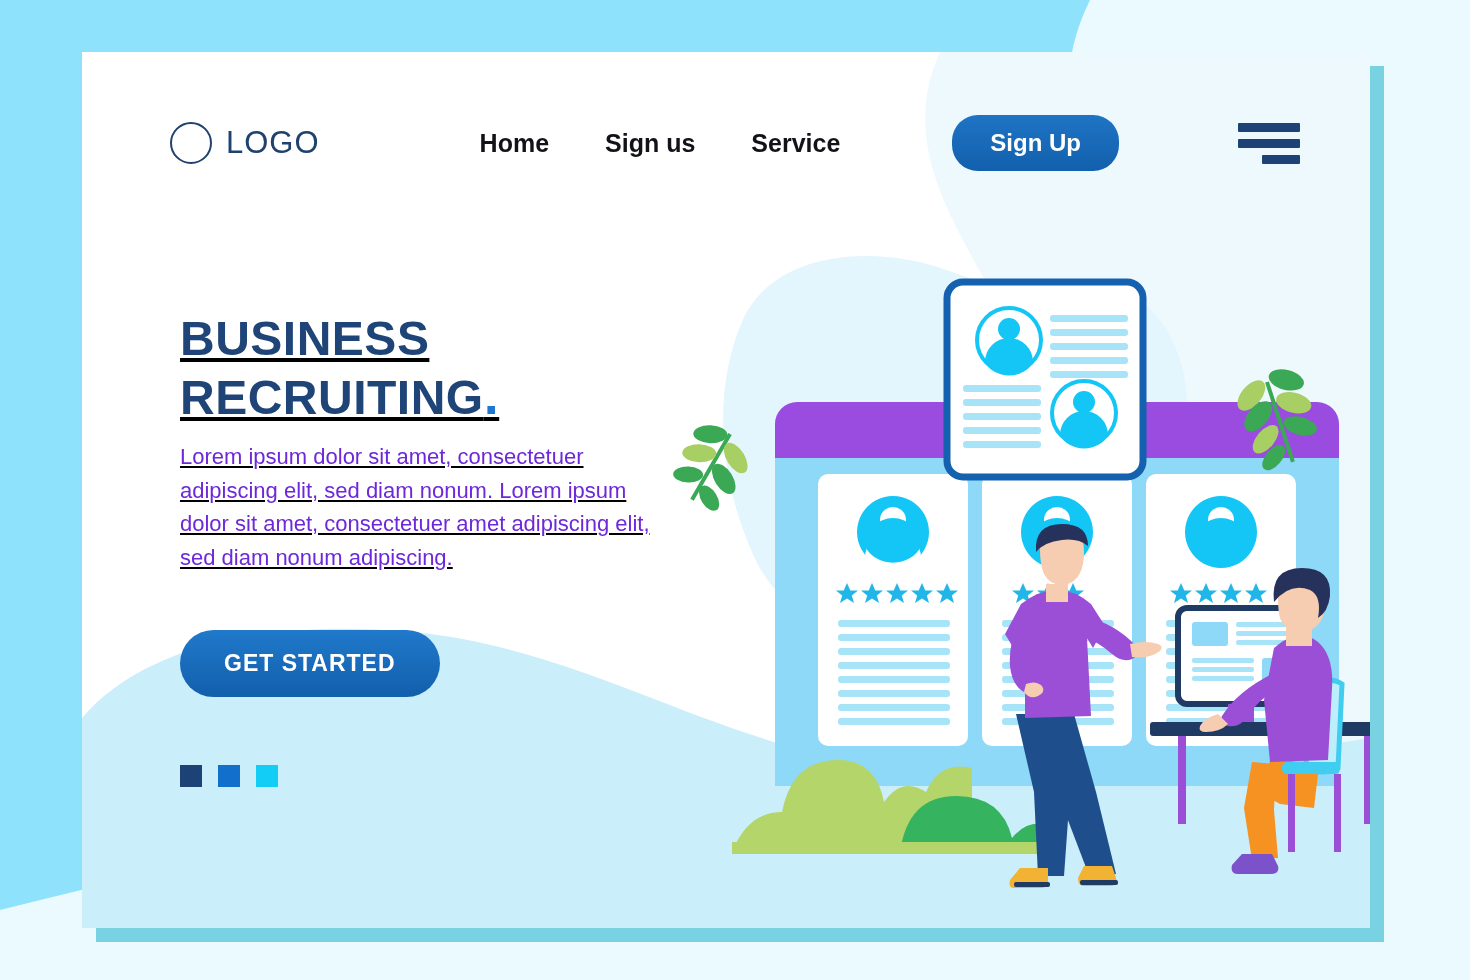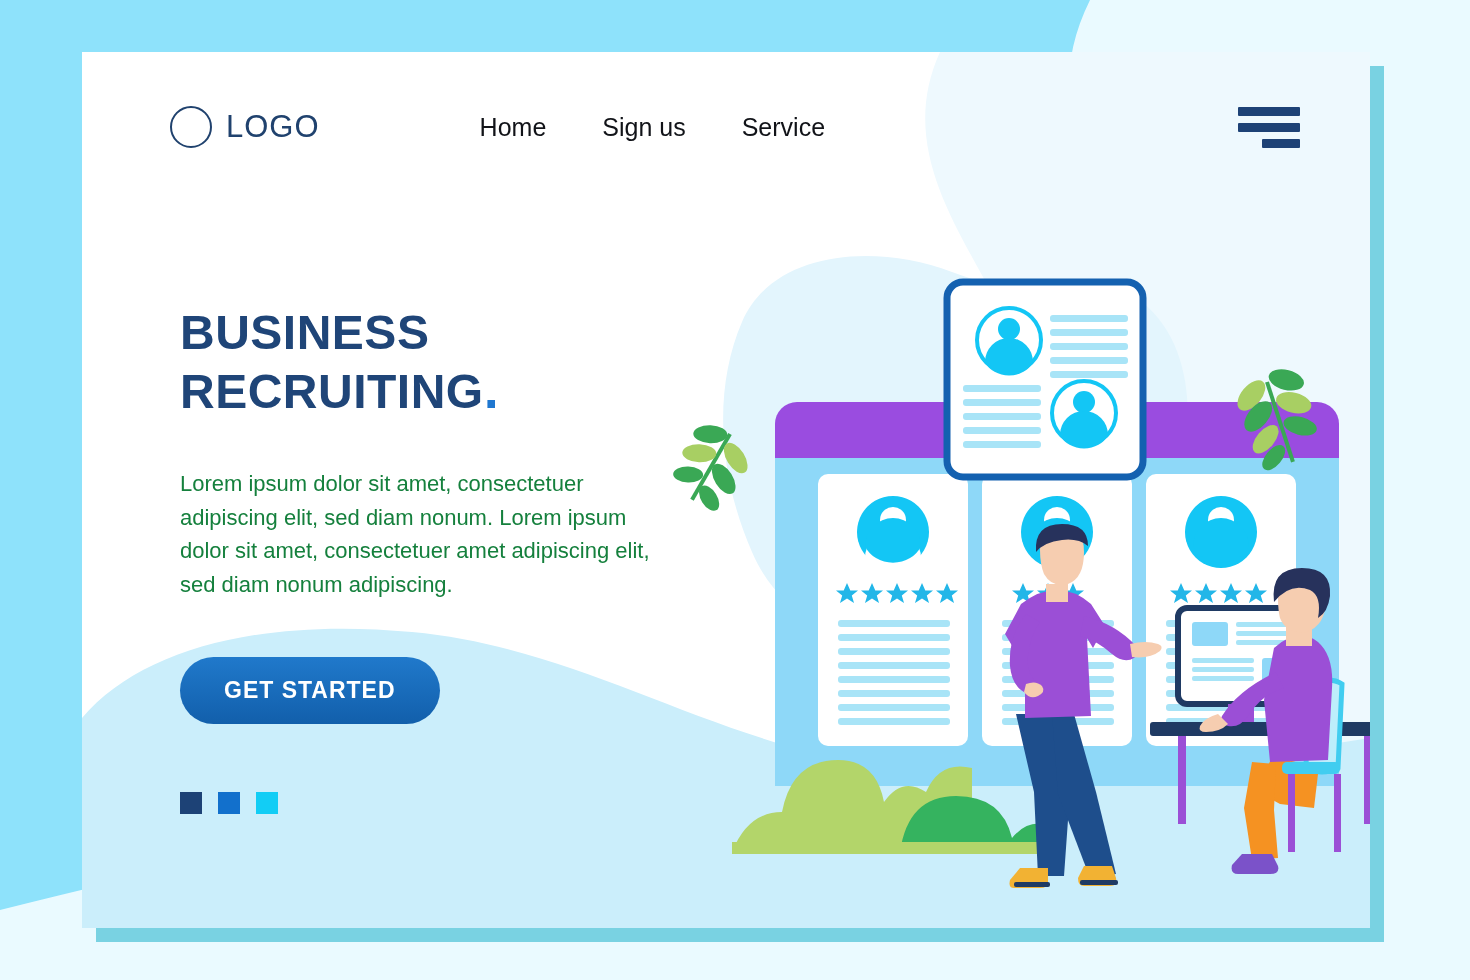--- a/index.html
+++ b/index.html
@@ -42,36 +42,36 @@
   }
   
   .card-wash {
     position:absolute; right:0; top:0; width:640px; height:760px;
     background:#eef9fe;
     clip-path: path("M640,0 L210,0 C160,110 250,200 285,290 C325,395 180,470 150,570 C120,670 210,720 160,760 L640,760 Z");
   }
 
   
   .navbar {
-    position:absolute; left:0; top:0; width:1288px; height:150px;
+    position:absolute; left:0; top:16px; width:1288px; height:150px;
     display:flex; align-items:center; z-index:6;
   }
   .brand { display:flex; align-items:center; gap:14px; margin-left:88px; }
   .brand-ring {
     width:42px; height:42px; border:2.5px solid #20426e;
     border-radius:50%;
   }
   .brand-text {
     font-size:31px; letter-spacing:1px; color:#20426e; font-weight:400;
   }
   .nav-links {
     display:flex; align-items:center; gap:56px; margin-left:160px;
   }
   .nav-link {
-    font-size:25px; font-weight:normal; color:#111318; cursor:pointer;
+    font-size:25px; font-weight:bold; color:#111318; cursor:pointer;
     white-space:nowrap;
   }
   .signup-btn {
     margin-left:56px;
     background:linear-gradient(180deg,#1f74c4 0%,#1260ad 100%);
     color:#fff; font-size:24px; font-weight:bold;
     border:none; border-radius:26px; padding:14px 38px; cursor:pointer;
     white-space:nowrap;
   }
   .hamburger {
@@ -79,29 +79,29 @@
     display:flex; flex-direction:column; align-items:flex-end; gap:7px;
     cursor:pointer;
   }
   .hamburger i { display:block; height:9px; background:#1d4276; border-radius:1px; }
   .hamburger i:nth-child(1){ width:62px; }
   .hamburger i:nth-child(2){ width:62px; }
   .hamburger i:nth-child(3){ width:38px; }
 
   
   .hero {
-    position:absolute; left:98px; top:255px; width:500px; z-index:6;
+    position:absolute; left:98px; top:261px; width:500px; z-index:6;text-decoration:underline;
   }
   .hero h1 {
     font-size:48px; line-height:1.1; font-weight:bold;
     color:#1f4578; letter-spacing:0.5px;
   }
   .hero h1 .dot { color:#1f77d0; font-size:54px; }
   .hero p {
-    margin-top:48px; font-size:22px; line-height:1.52; color:#15803d;
+    margin-top:15px; font-size:22px; line-height:1.52; color:#6d28d9;
     max-width:470px;
   }
   .cta {
     margin-top:56px;
     background:linear-gradient(180deg,#2079cb 0%,#125fab 100%);
     color:#fff; font-size:23px; font-weight:bold; letter-spacing:1px;
     border:none; border-radius:34px; padding:20px 44px; cursor:pointer;text-align:center;
   }
   .dots { margin-top:68px; display:flex; gap:16px; }
   .dots span { width:22px; height:22px; display:block; cursor:pointer; }
@@ -128,20 +128,21 @@
   <div class="navbar">
     <div class="brand">
       <span class="brand-ring"></span>
       <span class="brand-text">LOGO</span>
     </div>
 
     <div class="nav-links">
       <span class="nav-link">Home</span>
       <span class="nav-link">Sign us</span>
       <span class="nav-link">Service</span>
+      <button class="signup-btn">Sign Up</button>
     </div>
 
     <div class="hamburger">
       <i></i>
       <i></i>
       <i></i>
     </div>
   </div>
 
   <div class="hero">

